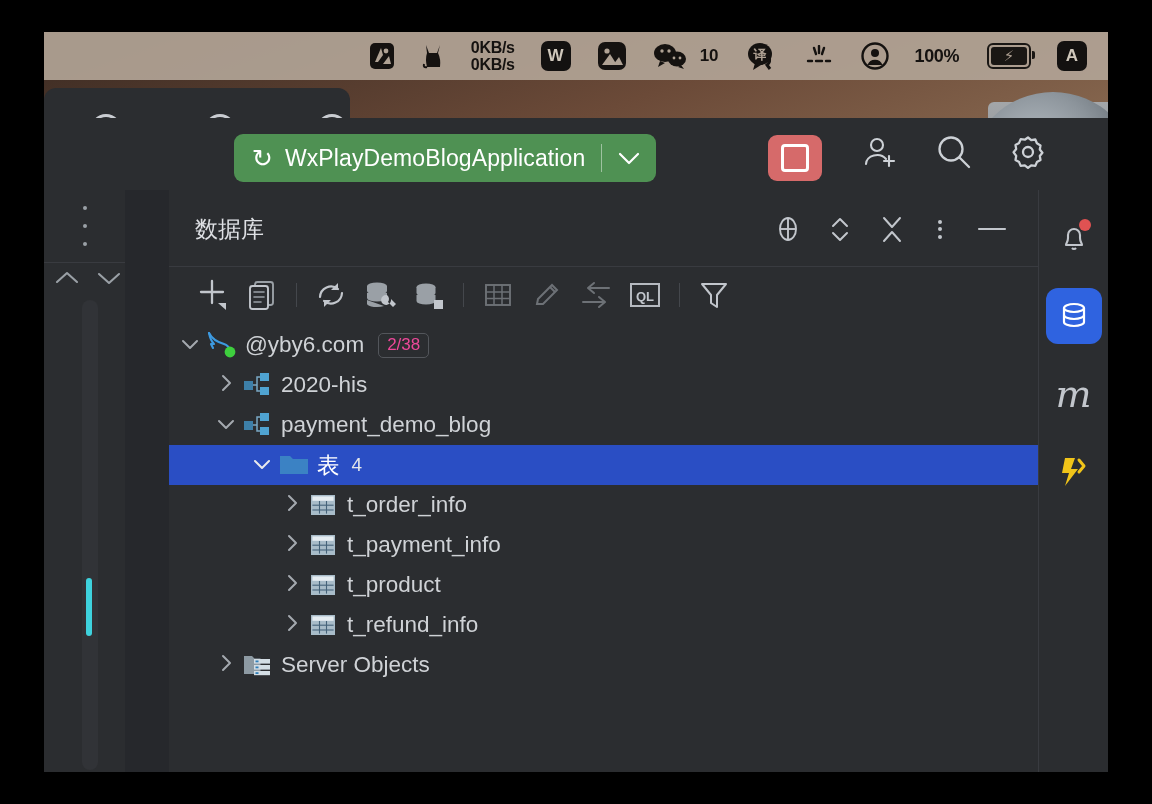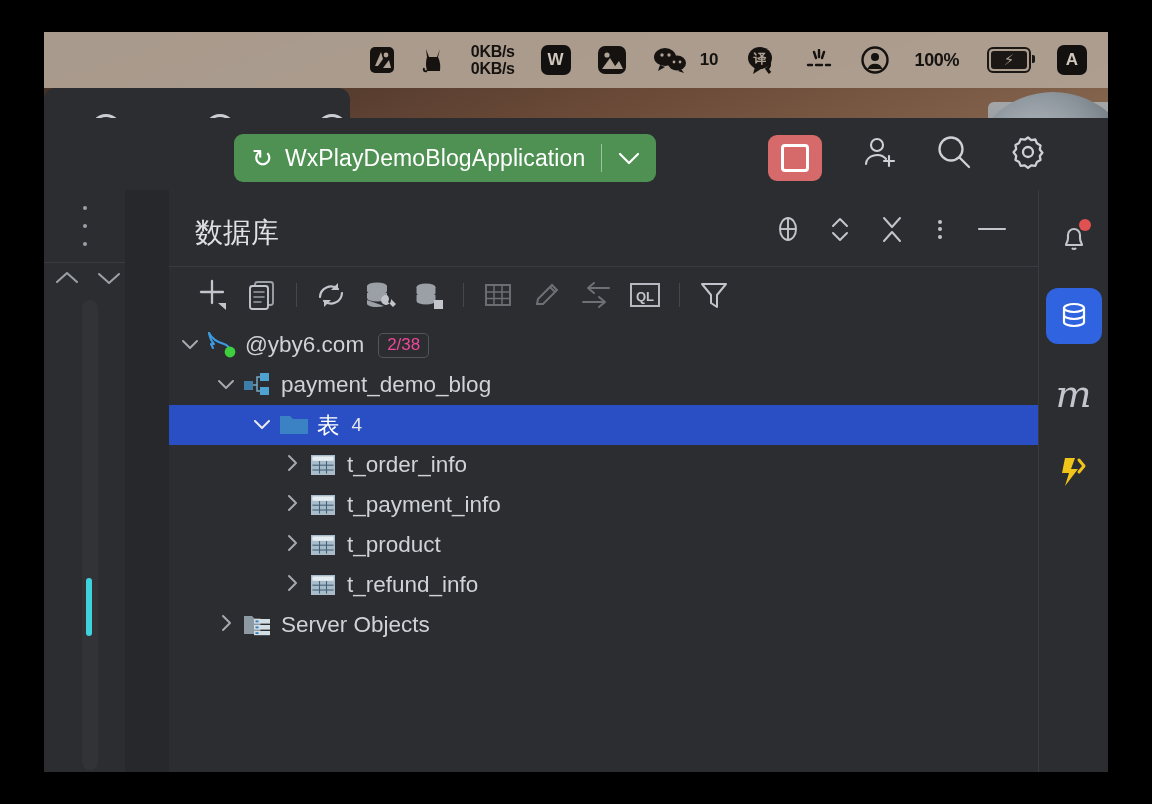--- a/index.html
+++ b/index.html
@@ -16,21 +16,21 @@
      background:radial-gradient(circle at 40% 35%,#b9c0c6 0%,#8d959c 40%,#5e666d 75%,#3e454b 100%);}
   .wall-disc:after{content:"";position:absolute;left:50%;top:50%;width:52px;height:52px;
      margin:-26px 0 0 -26px;border-radius:50%;background:#7d858c;box-shadow:inset 0 0 8px #4a5158;}
   .wall-chip{position:absolute;right:10px;top:86px;width:86px;height:26px;border-radius:3px;
      background:repeating-linear-gradient(90deg,#d8d2c6 0 3px,#2b2722 3px 5px);
      border:3px solid #3a362f;}
   .wall-box{position:absolute;right:-10px;top:70px;width:130px;height:150px;border-radius:6px;
      background:linear-gradient(180deg,#a7aeb4,#767d84);opacity:.9;}
 
   
-  .menubar{position:absolute;left:44px;top:32px;width:1064px;height:56px;
+  .menubar{position:absolute;left:44px;top:32px;width:1064px;height:48px;
      background:rgba(176,162,148,0.93);display:flex;align-items:center;
      justify-content:flex-end;gap:0;padding-right:8px;box-sizing:border-box;color:#1a1714;}
   .mb-item{display:flex;align-items:center;justify-content:center;height:56px;
      padding:0 13px;color:#151210;font-size:17px;}
   .mb-speed{display:flex;flex-direction:column;line-height:1.08;font-size:16px;
      font-weight:600;letter-spacing:-.3px;}
   .mb-sq{width:30px;height:30px;border-radius:7px;background:#131110;color:#cfc7bb;
      display:flex;align-items:center;justify-content:center;font-size:17px;font-weight:700;}
   .mb-pct{font-size:18px;font-weight:600;letter-spacing:-.4px;margin-right:2px;}
   .batt{position:relative;width:40px;height:22px;border:2.5px solid #1a1714;border-radius:6px;}
@@ -82,21 +82,21 @@
      background:#313337;}
   .ls-mark{position:absolute;left:42px;top:388px;width:6px;height:58px;border-radius:3px;
      background:#3ed2dd;}
 
   
   .gapcol{position:absolute;left:81px;top:0;width:44px;height:582px;background:#26282c;}
 
   
   .dbwin{position:absolute;left:125px;top:0;width:870px;height:582px;background:#2b2d30;}
   .dbhead{position:relative;height:76px;border-bottom:1px solid #393b40;background:#2b2d30;}
-  .dbtitle{position:absolute;left:26px;top:24px;font-size:28px;color:#dfe1e5;
+  .dbtitle{position:absolute;left:26px;top:24px;font-size:23px;color:#dfe1e5;
      font-family:"DejaVu Sans","Liberation Sans",sans-serif;}
   .dbhead-ic{position:absolute;top:20px;width:38px;height:38px;display:flex;
      align-items:center;justify-content:center;color:#c2c6cc;}
   .dbhead-ic.i1{right:232px;} .dbhead-ic.i2{right:180px;}
   .dbhead-ic.i3{right:128px;} .dbhead-ic.i4{right:80px;} .dbhead-ic.i5{right:28px;}
   .kebab{display:flex;flex-direction:column;justify-content:space-between;height:19px;}
   .kebab i{width:4px;height:4px;border-radius:50%;background:#c2c6cc;display:block;}
 
   .dbtools{position:relative;height:56px;display:flex;align-items:center;
      padding-left:20px;gap:1px;}
@@ -456,20 +456,36 @@
               <svg width="34" height="32" viewBox="0 0 34 32">
                   <path d="M4 4 C7 10 12 13 19 15 C22 16 24 18 25 21" fill="none" stroke="#3d9ae0" stroke-width="2.1" stroke-linecap="round"></path>
                   <path d="M4 4 C5 9 6 12 9 15 L6 15 L8 19" fill="none" stroke="#3d9ae0" stroke-width="2.1" stroke-linecap="round" stroke-linejoin="round"></path>
                   <circle cx="25" cy="23" r="5.4" fill="#3ecf3e"></circle>
                 </svg>
             </span>
             <span class="lbl">@yby6.com</span>
             <span class="badge">2/38</span>
           </div>
 
+          <div class="row ind2">
+            <span class="arrow">
+              <svg width="12" height="20" viewBox="0 0 12 20">
+                  <polyline points="3,3 10,10 3,17" fill="none" stroke="#a4a9af" stroke-width="2" stroke-linecap="round" stroke-linejoin="round"></polyline>
+                </svg>
+            </span>
+            <span class="ico">
+              <svg width="30" height="26" viewBox="0 0 30 26">
+                  <rect x="1" y="9" width="9" height="9" fill="#3d7fa8"></rect>
+                  <rect x="17" y="1" width="9" height="8" fill="#4fa3d1"></rect>
+                  <rect x="17" y="15" width="9" height="8" fill="#4fa3d1"></rect>
+                  <path d="M10 13 L14 13 L14 5 L17 5 M14 13 L14 19 L17 19" fill="none" stroke="#7aa8c4" stroke-width="1.5"></path>
+                </svg>
+            </span>
+            <span class="lbl">2020-his</span>
+          </div>
 
           <div class="row ind2">
             <span class="arrow">
               <svg width="20" height="12" viewBox="0 0 20 12">
                   <polyline points="3,3 10,10 17,3" fill="none" stroke="#a4a9af" stroke-width="2" stroke-linecap="round" stroke-linejoin="round"></polyline>
                 </svg>
             </span>
             <span class="ico">
               <svg width="30" height="26" viewBox="0 0 30 26">
                   <rect x="1" y="9" width="9" height="9" fill="#3d7fa8"></rect>

